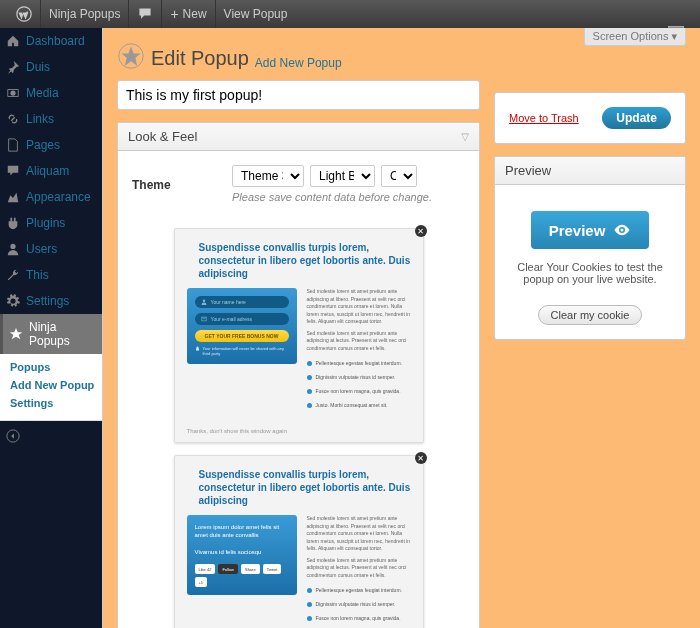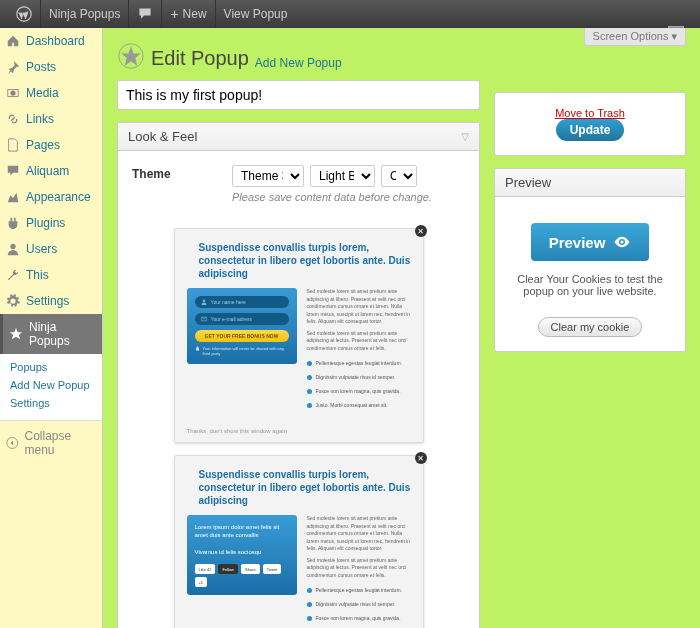--- a/index.html
+++ b/index.html
@@ -8,45 +8,45 @@
 .adminbar{height:28px;background:#464646;background:linear-gradient(#585858,#3a3a3a);color:#ccc;display:flex;align-items:center;padding:0 8px;font-size:12px;position:relative;}
 .adminbar .ab-item{display:flex;align-items:center;padding:0 8px;height:28px;cursor:pointer;}
 .adminbar .sep{width:1px;height:28px;background:#333;margin:0;}
 .adminbar .right{margin-left:auto;display:flex;align-items:center;margin-top:40px;}
 .adminbar svg{width:16px;height:16px;fill:#ccc;}
 .avatar{width:16px;height:16px;background:#888;border:1px solid #aaa;margin-left:6px;}
 .adminbar .plus{font-size:14px;margin-right:4px;}
 
 .wrap{display:flex;height:600px;}
 
-.sidebar{width:103px;background:#fef9c3;border-right:1px solid #ccc;}
+.sidebar{width:103px;background:#0f172a;border-right:1px solid #ccc;}
 .menu-item{display:flex;align-items:center;gap:6px;padding:6px 6px;color:#21759b;cursor:pointer;font-size:12px;}
 .menu-item svg{width:14px;height:14px;fill:#888;flex-shrink:0;}
 .menu-item.current{background:#777;color:#fff;border-left:3px solid #555;position:relative;}
 .menu-item.current::after{content:"";position:absolute;right:-6px;top:50%;margin-top:-6px;border:6px solid transparent;border-left-color:#777;}
-.submenu{background:#fff;padding:4px 0 8px 10px;}
+.submenu{background:#fff;padding:4px 0 8px 10px;font-weight:bold;}
 .submenu div{padding:3px 0;color:#21759b;cursor:pointer;font-size:11px;}
 .collapse{border-top:1px solid #ddd;padding:8px 6px;color:#888;display:flex;align-items:center;gap:6px;cursor:pointer;}
 .collapse svg{width:14px;height:14px;fill:#888;}
 
-.main{flex:1;background:#bef264;padding:8px 14px;overflow:auto;position:relative;}
+.main{flex:1;background:#fdba74;padding:8px 14px;overflow:auto;position:relative;}
 .screen-opts{position:absolute;right:14px;top:0;background:#e6e6e6;border:1px solid #ccc;border-top:none;border-radius:0 0 3px 3px;padding:2px 8px;font-size:11px;color:#777;cursor:pointer;}
 .title-row{display:flex;align-items:flex-end;gap:6px;margin:6px 0 10px 0;}
 .title-row svg{width:28px;height:28px;fill:#999;}
 .title-row h2{font-size:20px;font-weight:normal;color:#464646;}
 .title-row a{color:#21759b;font-size:12px;text-decoration:none;}
 .columns{display:flex;gap:14px;}
 .col-left{flex:1;}
 .col-right{width:192px;}
 .titlebox input{width:100%;padding:6px 8px;font-size:14px;border:1px solid #ccc;border-radius:3px;background:#fff;}
 .postbox{border:1px solid #ccc;border-radius:3px;margin-top:12px;background:#fff;}
 .postbox .hndle{background:linear-gradient(#f8f8f8,#eee);border-bottom:1px solid #ccc;padding:6px 10px;font-size:13px;color:#464646;display:flex;align-items:center;justify-content:space-between;}
 .postbox .hndle .toggle{color:#aaa;cursor:pointer;font-size:10px;}
 .postbox .inside{padding:14px;}
-.form-row{display:flex;align-items:flex-start;margin-bottom:25px;}
+.form-row{display:flex;align-items:center;margin-bottom:25px;}
 .form-row .lbl{width:100px;font-size:12px;font-weight:bold;color:#333;padding-top:2px;}
 .form-row .ctrl{flex:1;}
 .ctrl select,.ctrl input[type=text]{border:1px solid #ccc;border-radius:2px;padding:2px 4px;font-size:12px;background:#fff;}
 .ctrl .hint{font-style:italic;color:#888;font-size:11px;margin-top:4px;}
 .selrow{display:flex;gap:6px;}
 .selrow select{height:22px;}
 .sel-wide{width:72px;}
 .sel-med{width:65px;}
 .sel-sm{width:36px;}
 
@@ -73,21 +73,21 @@
 .social-panel .btns{display:flex;flex-wrap:wrap;gap:3px;}
 .social-panel .sbtn{background:#fff;border-radius:2px;height:10px;padding:0 4px;display:flex;align-items:center;font-size:4px;color:#333;gap:2px;}
 .social-panel .sbtn.dark{background:#333;color:#fff;}
 
 .bullets{margin-top:6px;}
 .bullets div{display:flex;gap:4px;align-items:center;margin:3px 0;}
 .bullets .dot{width:5px;height:5px;border-radius:50%;background:#2a8fc9;flex-shrink:0;}
 .bullets span{font-size:5px;color:#555;}
 
 
-.pub-actions{display:flex;align-items:center;flex-direction:column;}
+.pub-actions{display:flex;justify-content:space-between;align-items:center;}
 .trash{color:#c00;font-size:11px;text-decoration:underline;cursor:pointer;}
 .btn-blue{background:linear-gradient(#2e9fd2,#21759b);color:#fff;border:none;border-radius:12px;padding:4px 14px;font-size:12px;font-weight:bold;cursor:pointer;}
 .btn-prev{background:linear-gradient(#3aa7d9,#2685b5);color:#fff;border:none;border-radius:4px;padding:10px 18px;font-size:15px;font-weight:bold;cursor:pointer;display:flex;align-items:center;gap:8px;margin:12px auto;}
 .btn-prev svg{width:18px;height:18px;fill:#fff;}
 .prev-text{text-align:center;font-size:11px;color:#555;margin:6px 0;}
 .btn-grey{background:linear-gradient(#fafafa,#e6e6e6);border:1px solid #bbb;border-radius:12px;padding:3px 12px;font-size:11px;color:#444;cursor:pointer;display:block;margin:20px auto 0 auto;}
 </style>
 </head>
 <body>
 
@@ -131,21 +131,21 @@
     <div class="menu-item">
         <svg viewBox="0 0 16 16">
           <path d="M2 8l6-6 6 6v6H9v-4H7v4H2z"></path>
         </svg>
         <span>Dashboard</span>
       </div>
     <div class="menu-item">
         <svg viewBox="0 0 16 16">
           <path d="M9 1l6 6-3 1-3 3-1 4-2-2-4 3 3-4-2-2 4-1 3-3z"></path>
         </svg>
-        <span>Posts</span>
+        <span>Duis</span>
       </div>
     <div class="menu-item">
         <svg viewBox="0 0 16 16">
           <circle cx="8" cy="8" r="3"></circle>
           <path d="M2 4h12v8H2z" fill="none" stroke="#888"></path>
         </svg>
         <span>Media</span>
       </div>
     <div class="menu-item">
         <svg viewBox="0 0 16 16">
@@ -205,21 +205,20 @@
     <div class="submenu">
       <div>Popups</div>
       <div>Add New Popup</div>
       <div>Settings</div>
     </div>
     <div class="collapse">
         <svg viewBox="0 0 16 16">
           <circle cx="8" cy="8" r="7" fill="none" stroke="#888"></circle>
           <path d="M9 5l-3 3 3 3"></path>
         </svg>
-        <span>Collapse menu</span>
       </div>
   </div>
 
   <div class="main">
     <div class="screen-opts">Screen Options ▾</div>
     <div class="title-row">
       <svg viewBox="0 0 32 32">
           <circle cx="16" cy="16" r="14" fill="none" stroke="#999" stroke-width="1"></circle>
           <path d="M16 5l3 8h8l-6 5 2 9-7-5-7 5 2-9-6-5h8z"></path>
         </svg>

